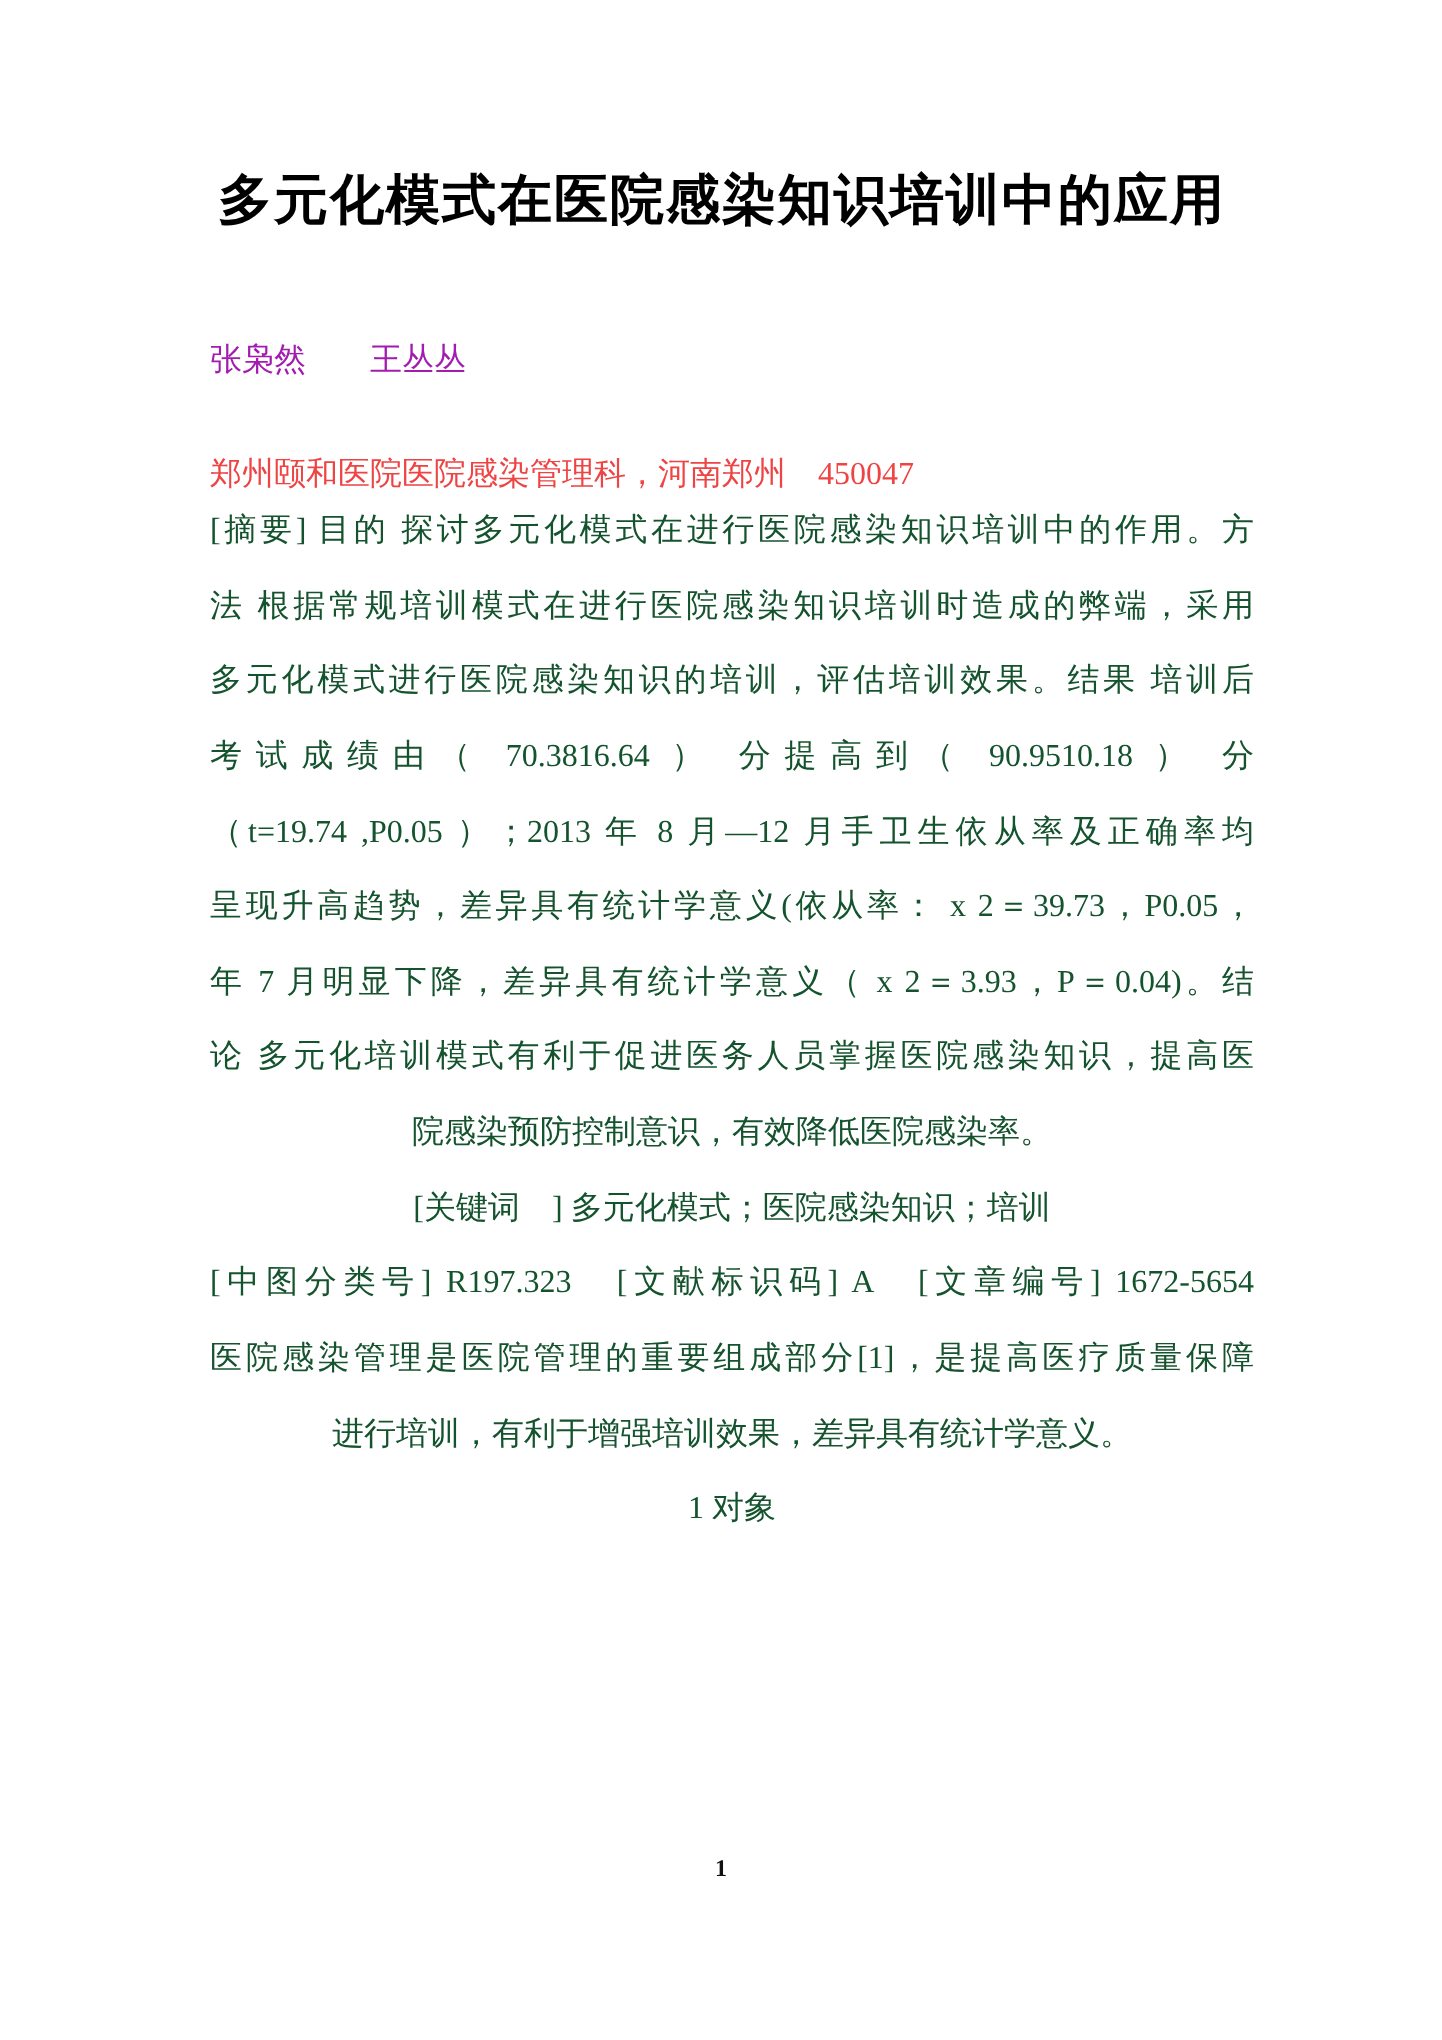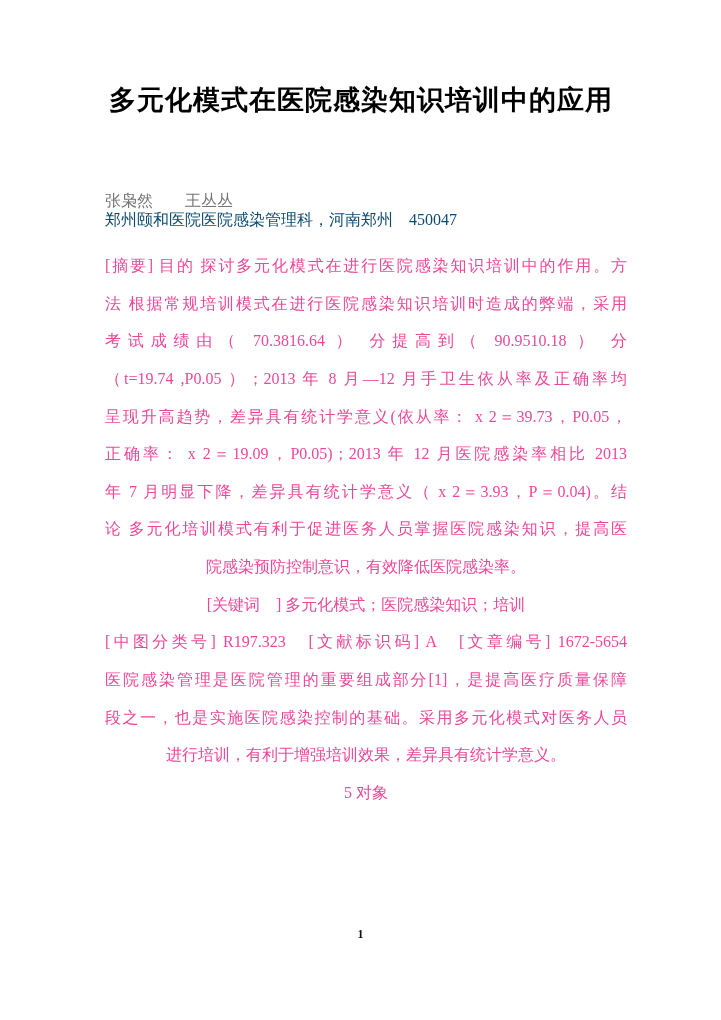--- a/index.html
+++ b/index.html
@@ -27,38 +27,37 @@
     font-weight: bold;
     letter-spacing: 1px;
     color: #000000;
   }
   .authors {
     position: absolute;
     top: 170px;
     left: 105px;
     width: 522px;
     font-size: 16px;
-    color: #737373;
-    margin-top: 21px;
+    color: #a21caf;
   }
   .affiliation {
     position: absolute;
-    top: 210px;
+    top: 227px;
     left: 105px;
     width: 522px;
     font-size: 16px;
-    color: #0c4a6e;
+    color: #ef4444;
   }
   .body-text {
     position: absolute;
     top: 247px;
     left: 105px;
     width: 522px;
     font-size: 16px;
-    color: #ec4899;
+    color: #14532d;
   }
   .line {
     line-height: 37.65px;
     height: 37.65px;
     text-align: center;
     white-space: nowrap;
   }
   .line.j {
     white-space: normal;
     text-align: justify;
@@ -84,30 +83,29 @@
 
   <h1 class="title">多元化模式在医院感染知识培训中的应用</h1>
 
   <div class="authors">张枭然　　王丛丛</div>
 
   <div class="affiliation">郑州颐和医院医院感染管理科，河南郑州　450047</div>
 
   <div class="body-text">
     <div class="line j">[摘要] 目的 探讨多元化模式在进行医院感染知识培训中的作用。方</div>
     <div class="line j">法 根据常规培训模式在进行医院感染知识培训时造成的弊端，采用</div>
+    <div class="line j">多元化模式进行医院感染知识的培训，评估培训效果。结果 培训后</div>
     <div class="line j">考试成绩由（ 70.3816.64 ） 分提高到（ 90.9510.18 ） 分</div>
     <div class="line j">（t=19.74 ,P0.05 ）；2013 年 8 月—12 月手卫生依从率及正确率均</div>
     <div class="line j">呈现升高趋势，差异具有统计学意义(依从率： x 2＝39.73，P0.05，</div>
-    <div class="line j">正确率： x 2＝19.09，P0.05)；2013 年 12 月医院感染率相比 2013</div>
     <div class="line j">年 7 月明显下降，差异具有统计学意义（ x 2＝3.93，P＝0.04)。结</div>
     <div class="line j">论 多元化培训模式有利于促进医务人员掌握医院感染知识，提高医</div>
     <div class="line">院感染预防控制意识，有效降低医院感染率。</div>
     <div class="line">[关键词　] 多元化模式；医院感染知识；培训</div>
     <div class="line j">[中图分类号] R197.323　[文献标识码] A　[文章编号] 1672-5654</div>
     <div class="line j">医院感染管理是医院管理的重要组成部分[1]，是提高医疗质量保障</div>
-    <div class="line j">段之一，也是实施医院感染控制的基础。采用多元化模式对医务人员</div>
     <div class="line">进行培训，有利于增强培训效果，差异具有统计学意义。</div>
-    <div class="line">5 对象</div>
+    <div class="line">1 对象</div>
   </div>
 
   <div class="page-number">1</div>
 
 </div>
 
 </body></html>

